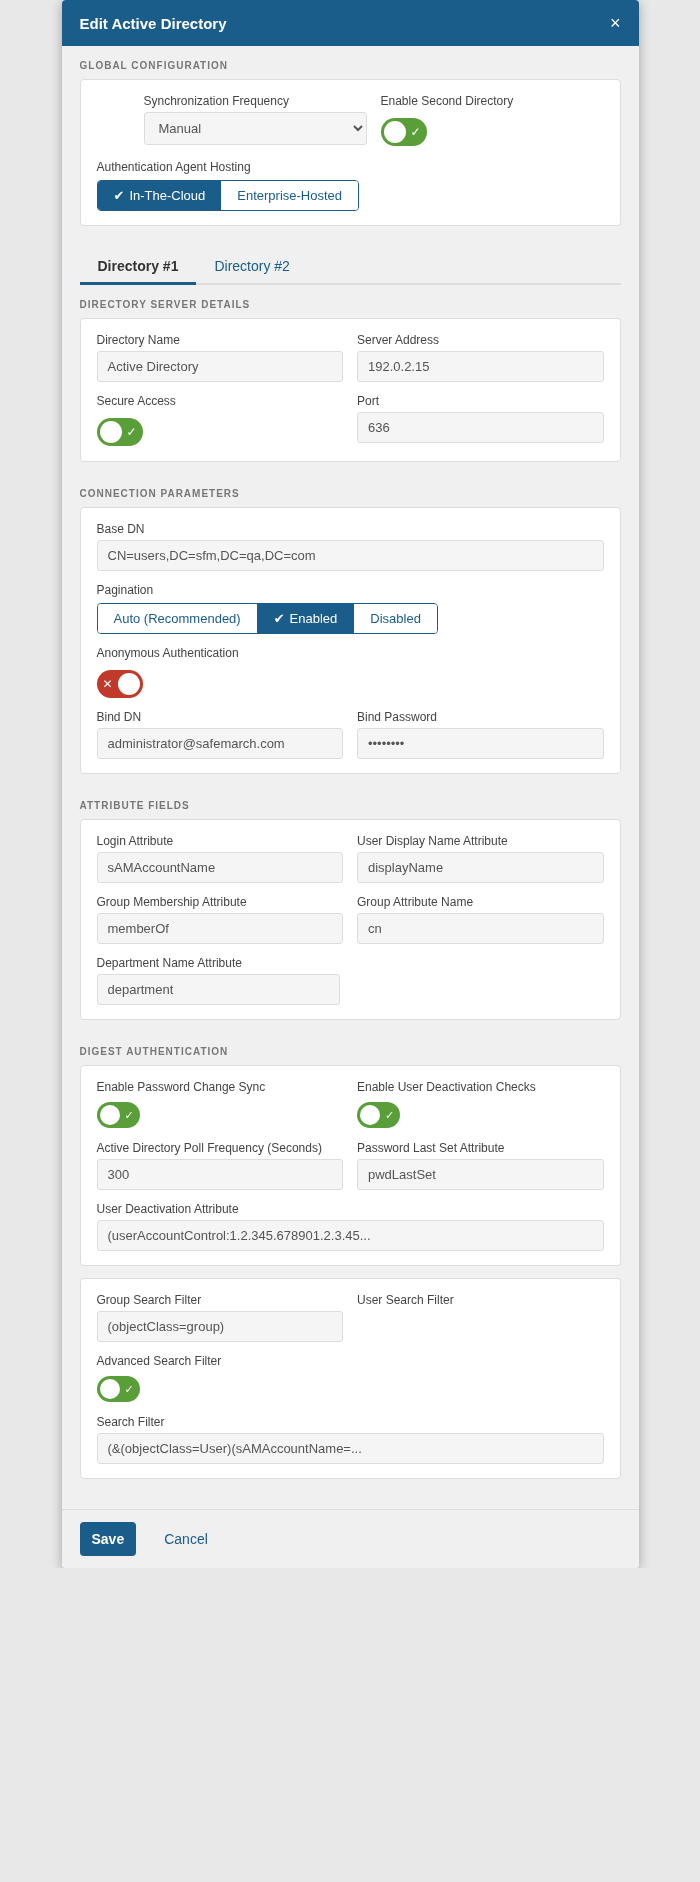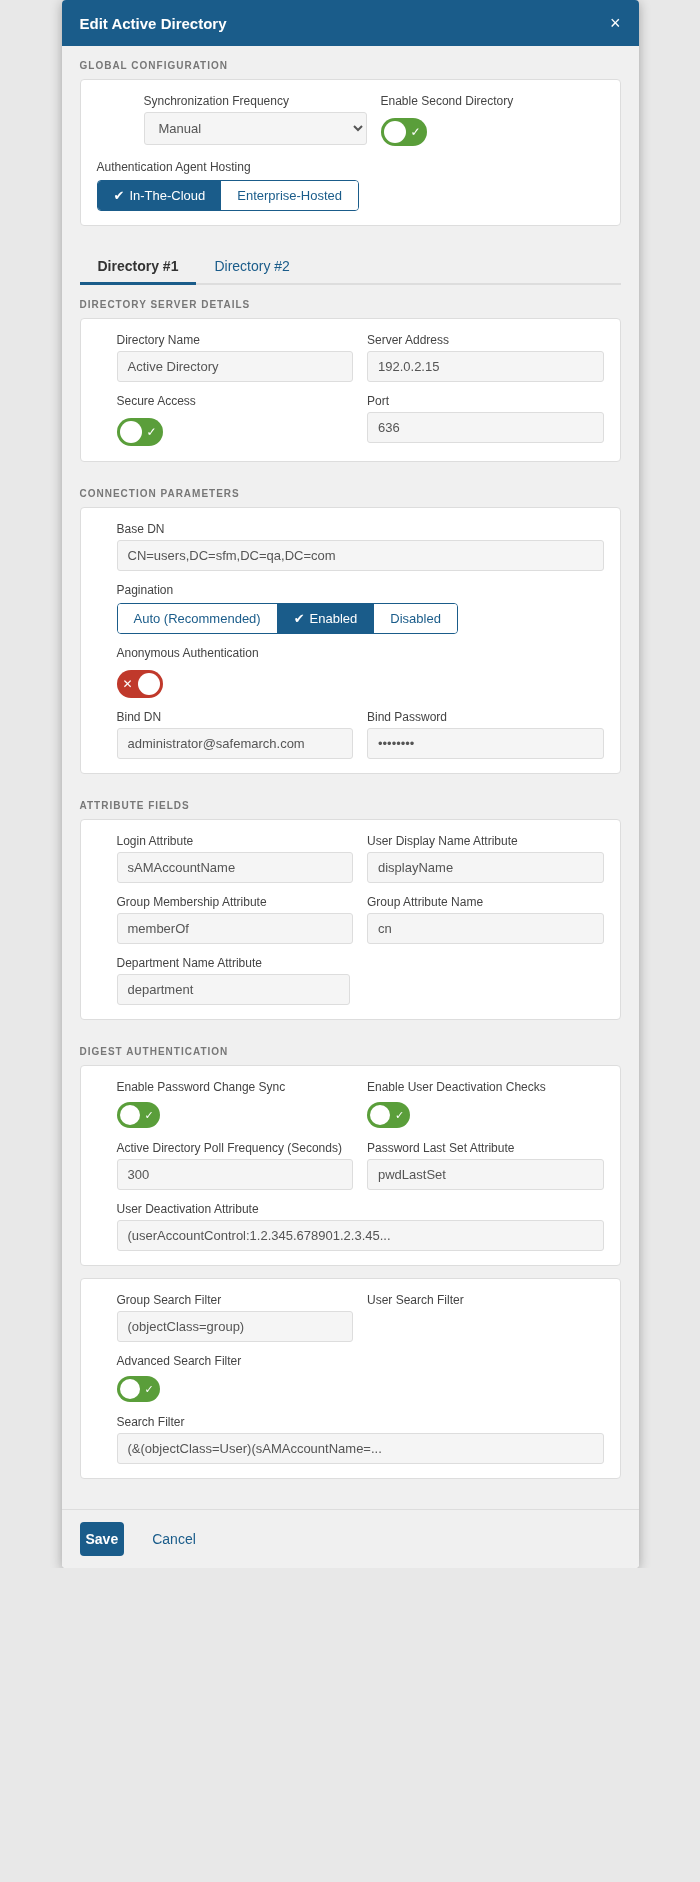--- a/index.html
+++ b/index.html
@@ -166,36 +166,36 @@
       margin-top: 6px;
     }
     .anon-toggle .x-icon { color: #fff; font-size: 12px; }
     .anon-toggle .slider-thumb-r {
       width: 22px; height: 22px;
       background: #fff;
       border-radius: 50%;
       display: inline-block;
     }
 
-    .field-row { margin-bottom: 12px; margin-left: 20px; }
+    .field-row { margin-bottom: 12px; }
     .field-row:last-child { margin-bottom: 0; }
 
     .footer {
       background: #f0f0f0;
       padding: 12px 18px;
       display: flex;
       gap: 12px;
       border-top: 1px solid #ddd;
     }
     .btn-save {
       background: #1a5c8a;
       color: #fff;
       border: none;
       border-radius: 4px;
-      padding: 9px 6px;
+      padding: 9px 12px;
       font-size: 14px;
       cursor: pointer;
       font-weight: bold;
     }
     .btn-cancel {
       background: transparent;
       color: #1a5c8a;
       border: none;
       padding: 9px 16px;
       font-size: 14px;

